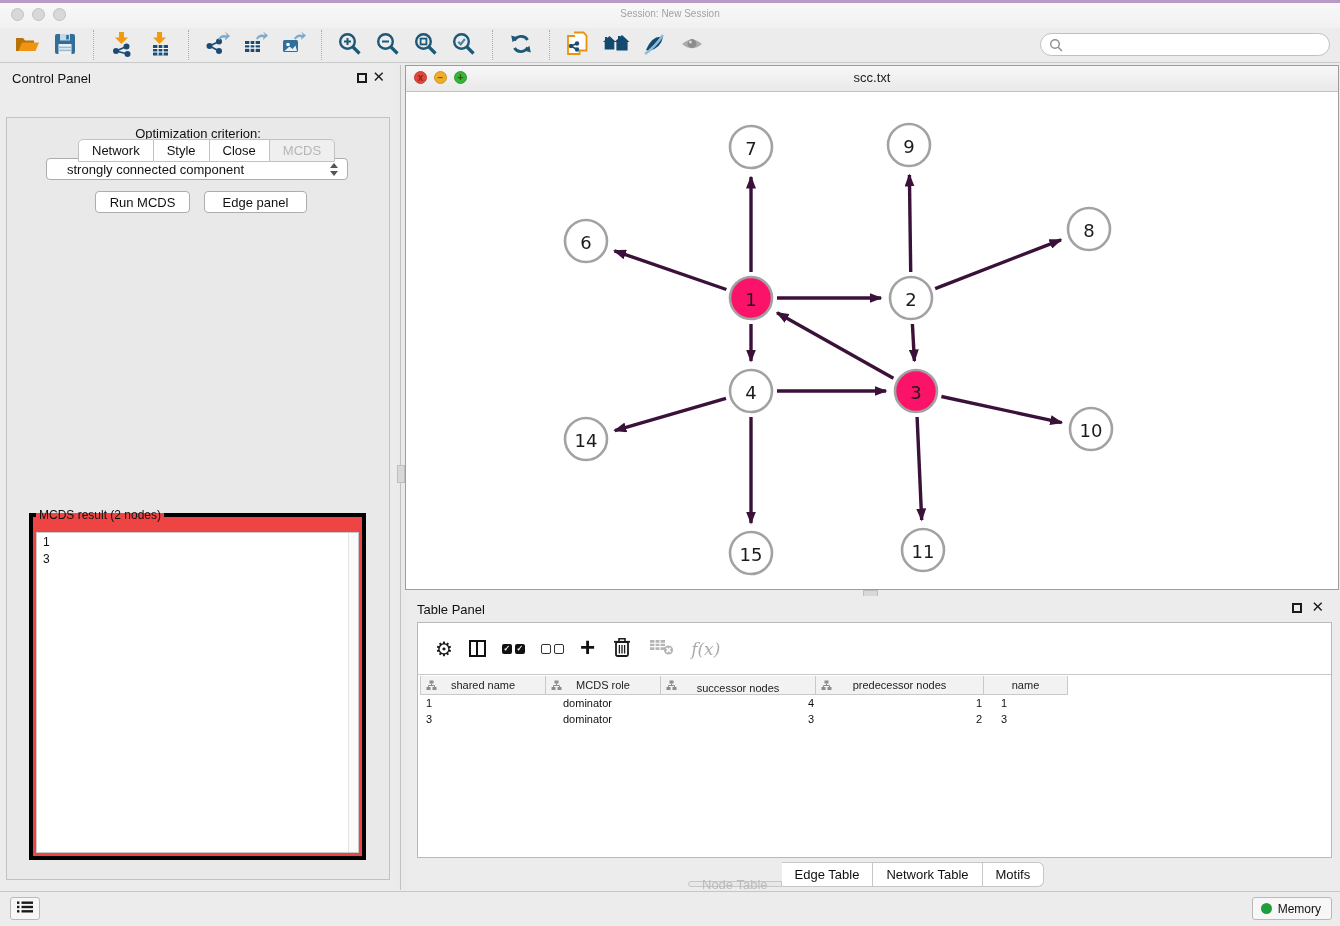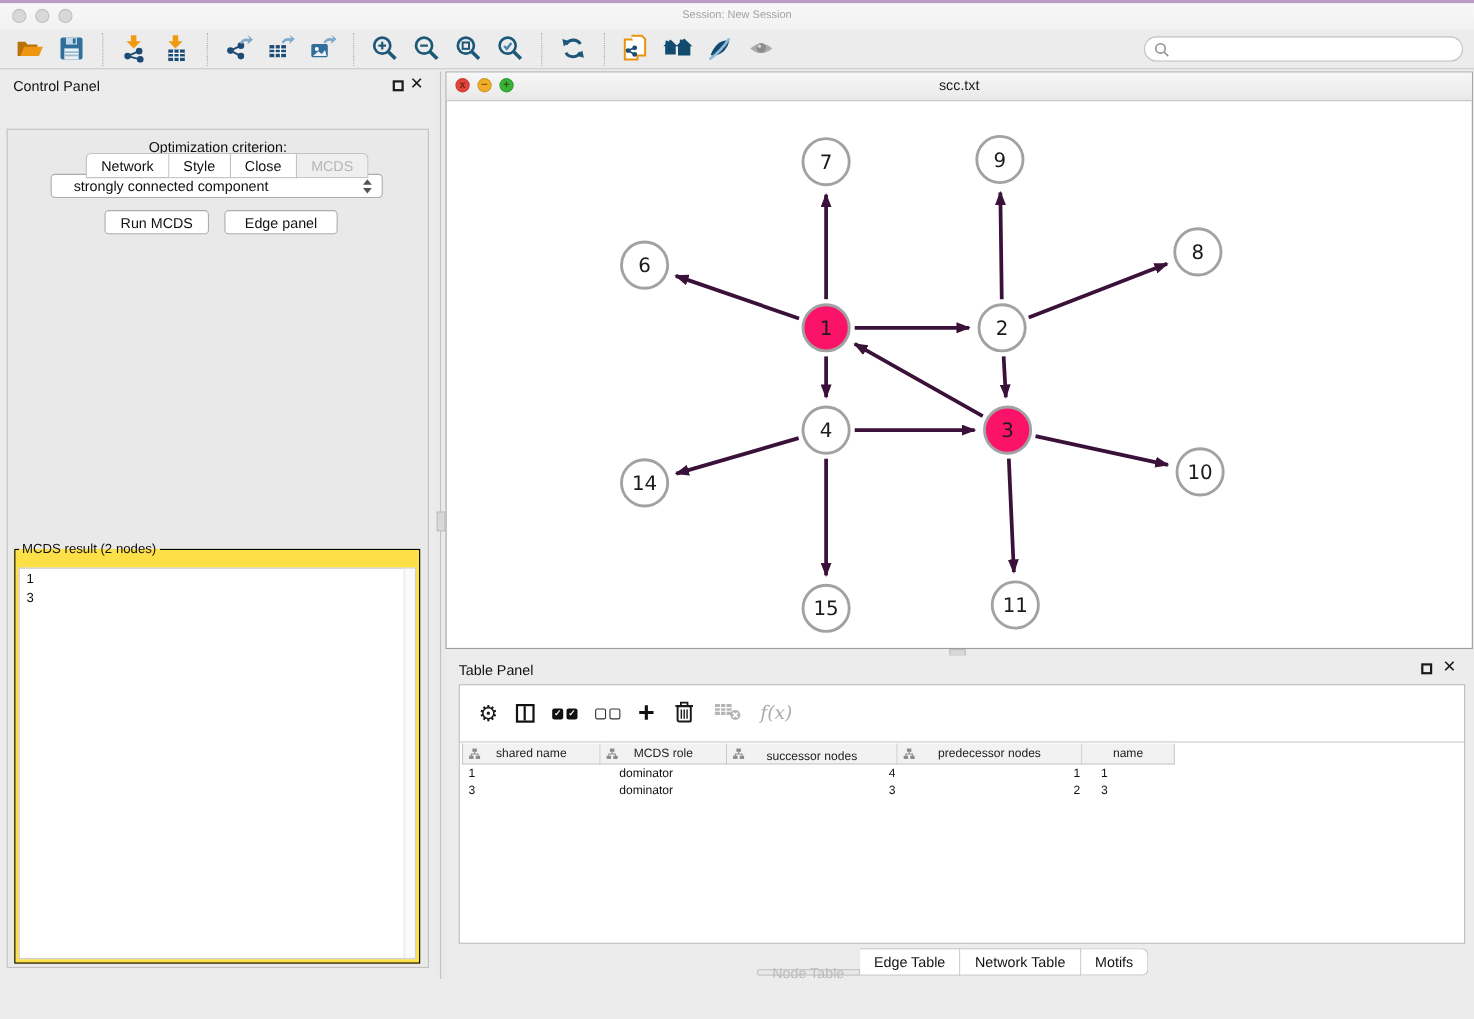--- a/index.html
+++ b/index.html
@@ -39,22 +39,22 @@
              border-radius:4px;font-size:13px;line-height:22px;padding-left:20px;color:#111;box-sizing:border-box;}
   .stepper{position:absolute;right:8px;top:3px;width:9px;height:15px;}
   .stepper::before{content:"";position:absolute;top:1px;left:0;border-left:4.5px solid transparent;
                    border-right:4.5px solid transparent;border-bottom:5px solid #555;}
   .stepper::after{content:"";position:absolute;bottom:1px;left:0;border-left:4.5px solid transparent;
                   border-right:4.5px solid transparent;border-top:5px solid #555;}
   .btn{position:absolute;height:22px;background:#FFF;border:1px solid #ADADAD;border-radius:4px;
        font-size:13px;color:#111;display:flex;align-items:center;justify-content:center;font-family:inherit;}
   .btn-run{left:88px;width:95px;top:73px;}
   .btn-closep{left:197px;width:103px;top:73px;}
-  fieldset.result-fieldset{position:absolute;left:6px;right:7px;top:374px;bottom:3px;margin:0;padding:0;
-                           border:1px solid #000000;background:#fde047;}
+  fieldset.result-fieldset{position:absolute;left:6px;right:7px;top:374px;bottom:3px;margin:16px;padding:0;
+                           border:4px solid #000000;background:#ef4444;}
   .result-fieldset legend{font-size:12px;color:#111;padding:0 3px;margin-left:3px;}
   .result-box{position:absolute;left:3px;right:3px;top:10px;bottom:3px;background:#FFF;border:1px solid #C9C9C9;}
   .result-box pre{margin:0;padding:1px 6px;font-family:"Liberation Sans","DejaVu Sans",sans-serif;
                   font-size:12px;line-height:17px;color:#111;}
   .result-scroll{position:absolute;top:0;right:0;bottom:0;width:9px;background:#FAFAFA;border-left:1px solid #E5E5E5;}
   
   .vsplit{position:absolute;left:396px;top:65px;width:9px;bottom:36px;background:#EAEAEA;}
   .vsplit::before{content:"";position:absolute;left:4px;top:0;bottom:0;border-left:1px solid #C2C2C2;}
   .vsplit-handle{position:absolute;top:400px;left:1px;width:6px;height:16px;background:#D8D8D8;border:1px solid #BFBFBF;}
   .hsplit{position:absolute;left:405px;top:590px;width:934px;height:6px;}
@@ -521,13 +521,31 @@
       </div>
     </div>
     <div class="table-tabs">
         <div class="btab sel">Node Table</div>
         <div class="btab">Edge Table</div>
         <div class="btab">Network Table</div>
         <div class="btab">Motifs</div>
       </div>
   </section>
 
+  <div class="statusbar">
+    <button class="sb-left">
+        <span><svg width="18" height="16" viewBox="0 0 18 16">
+            <g fill="#1A1A1A">
+              <rect x="1" y="2.5" width="2.4" height="2.4"></rect>
+              <rect x="5.5" y="2.5" width="11.5" height="2.4"></rect>
+              <rect x="1" y="6.8" width="2.4" height="2.4"></rect>
+              <rect x="5.5" y="6.8" width="11.5" height="2.4"></rect>
+              <rect x="1" y="11.1" width="2.4" height="2.4"></rect>
+              <rect x="5.5" y="11.1" width="11.5" height="2.4"></rect>
+            </g>
+          </svg></span>
+      </button>
+    <button class="sb-mem">
+      <span class="mem-dot"></span>
+      <span>Memory</span>
+    </button>
+  </div>
 </div>
 
 </body></html>

